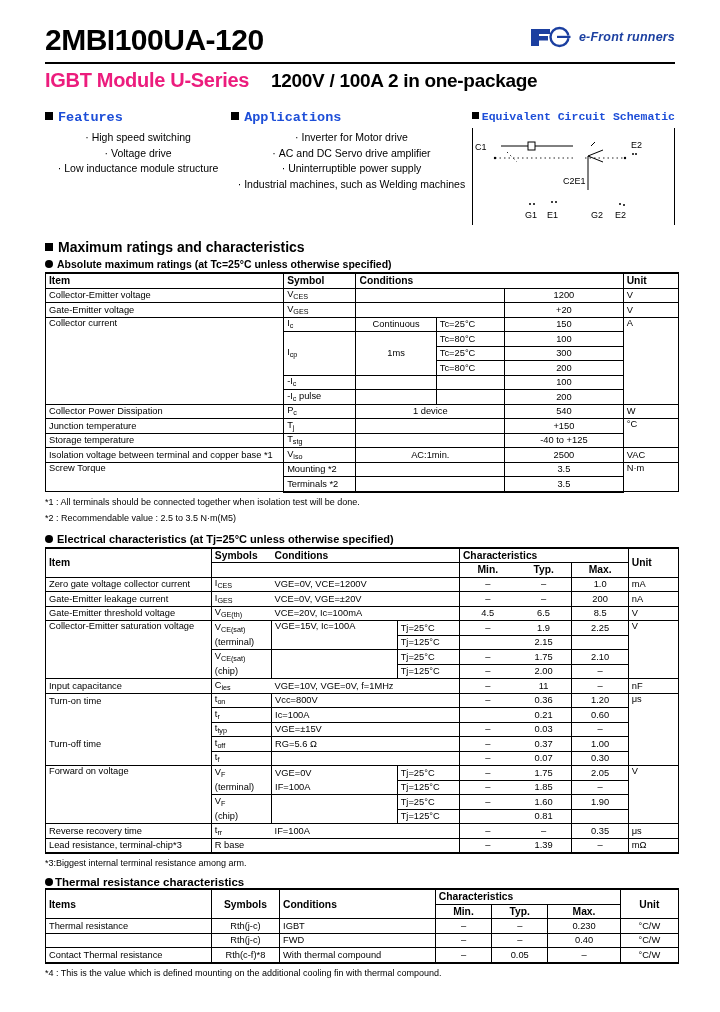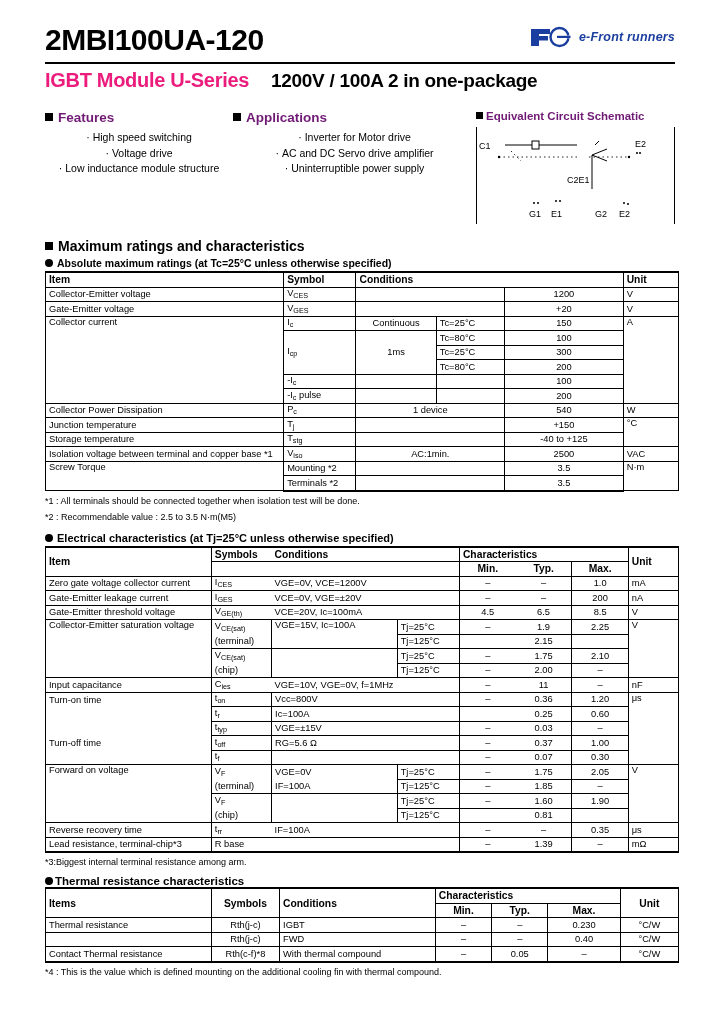--- a/index.html
+++ b/index.html
@@ -23,21 +23,21 @@
 
   .sub-row{margin-top:5px;display:flex;align-items:baseline;}
   .sub-pink{font-size:20px;font-weight:700;color:#ec1c7d;letter-spacing:-0.3px;}
   .sub-black{font-size:19px;font-weight:700;color:#000;margin-left:22px;letter-spacing:-0.3px;}
 
   
   .cols{display:flex;margin-top:18px;}
   .col-feat{width:188px;}
   .col-app{width:243px;}
   .col-sch{flex:1;}
-  .sec-head{font-size:13.5px;font-weight:700;color:#701a75;margin-bottom:5px;white-space:nowrap;}
+  .sec-head{font-size:13.5px;font-weight:700;color:#1d4ed8;margin-bottom:5px;white-space:nowrap;font-family:Liberation Mono, monospace;}
   .sq{display:inline-block;width:8px;height:8px;background:#000;margin-right:5px;vertical-align:1px;}
   .sch-head{font-size:11.5px;font-weight:700;}
   .sch-head .sq{width:7px;height:7px;margin-right:3px;}
   .bullet-li{font-size:10.5px;color:#000;line-height:15.5px;white-space:nowrap;text-align:center;}
   .bullet-li .dot{margin-right:3px;}
 
   .schematic{border-left:1px solid #000;border-right:1px solid #000;height:97px;position:relative;margin-top:3px;}
   .schematic svg{position:absolute;left:0;top:0;}
 
   
@@ -97,20 +97,21 @@
       <div class="bullet-li"><span class="dot">·</span><span>Low inductance module structure</span></div>
     </div>
 
     <div class="col-app">
       <div class="sec-head">
         <span class="sq"></span><span>Applications</span>
       </div>
       <div class="bullet-li"><span class="dot">·</span><span>Inverter for  Motor drive</span></div>
       <div class="bullet-li"><span class="dot">·</span><span>AC and DC Servo drive amplifier</span></div>
       <div class="bullet-li"><span class="dot">·</span><span>Uninterruptible power supply</span></div>
+      <div class="bullet-li"><span class="dot">·</span><span>Industrial machines, such as Welding machines</span></div>
     </div>
 
     <div class="col-sch">
       <div class="sec-head sch-head">
         <span class="sq"></span><span>Equivalent Circuit Schematic</span>
       </div>
       <div class="schematic">
         <svg width="185" height="97" viewBox="0 0 185 97">
           <g stroke="#000" stroke-width="1" fill="none">
 
@@ -383,21 +384,21 @@
       <td class="c" style="border-right:none">–</td>
       <td class="c" style="border-left:none">0.36</td>
       <td class="c">1.20</td>
       <td rowspan="5" style="vertical-align:top">μs</td>
     </tr>
     <tr>
       <td style="border-bottom:none;border-top:none"></td>
       <td>t<span class="sub">r</span></td>
       <td colspan="2">Ic=100A</td>
       <td class="c" style="border-right:none"></td>
-      <td class="c" style="border-left:none">0.25</td>
+      <td class="c" style="border-left:none">0.21</td>
       <td class="c">0.60</td>
     </tr>
     <tr>
       <td style="border-bottom:none;border-top:none"></td>
       <td>t<span class="sub">typ</span></td>
       <td colspan="2">VGE=±15V</td>
       <td class="c" style="border-right:none">–</td>
       <td class="c" style="border-left:none">0.03</td>
       <td class="c">–</td>
     </tr>

